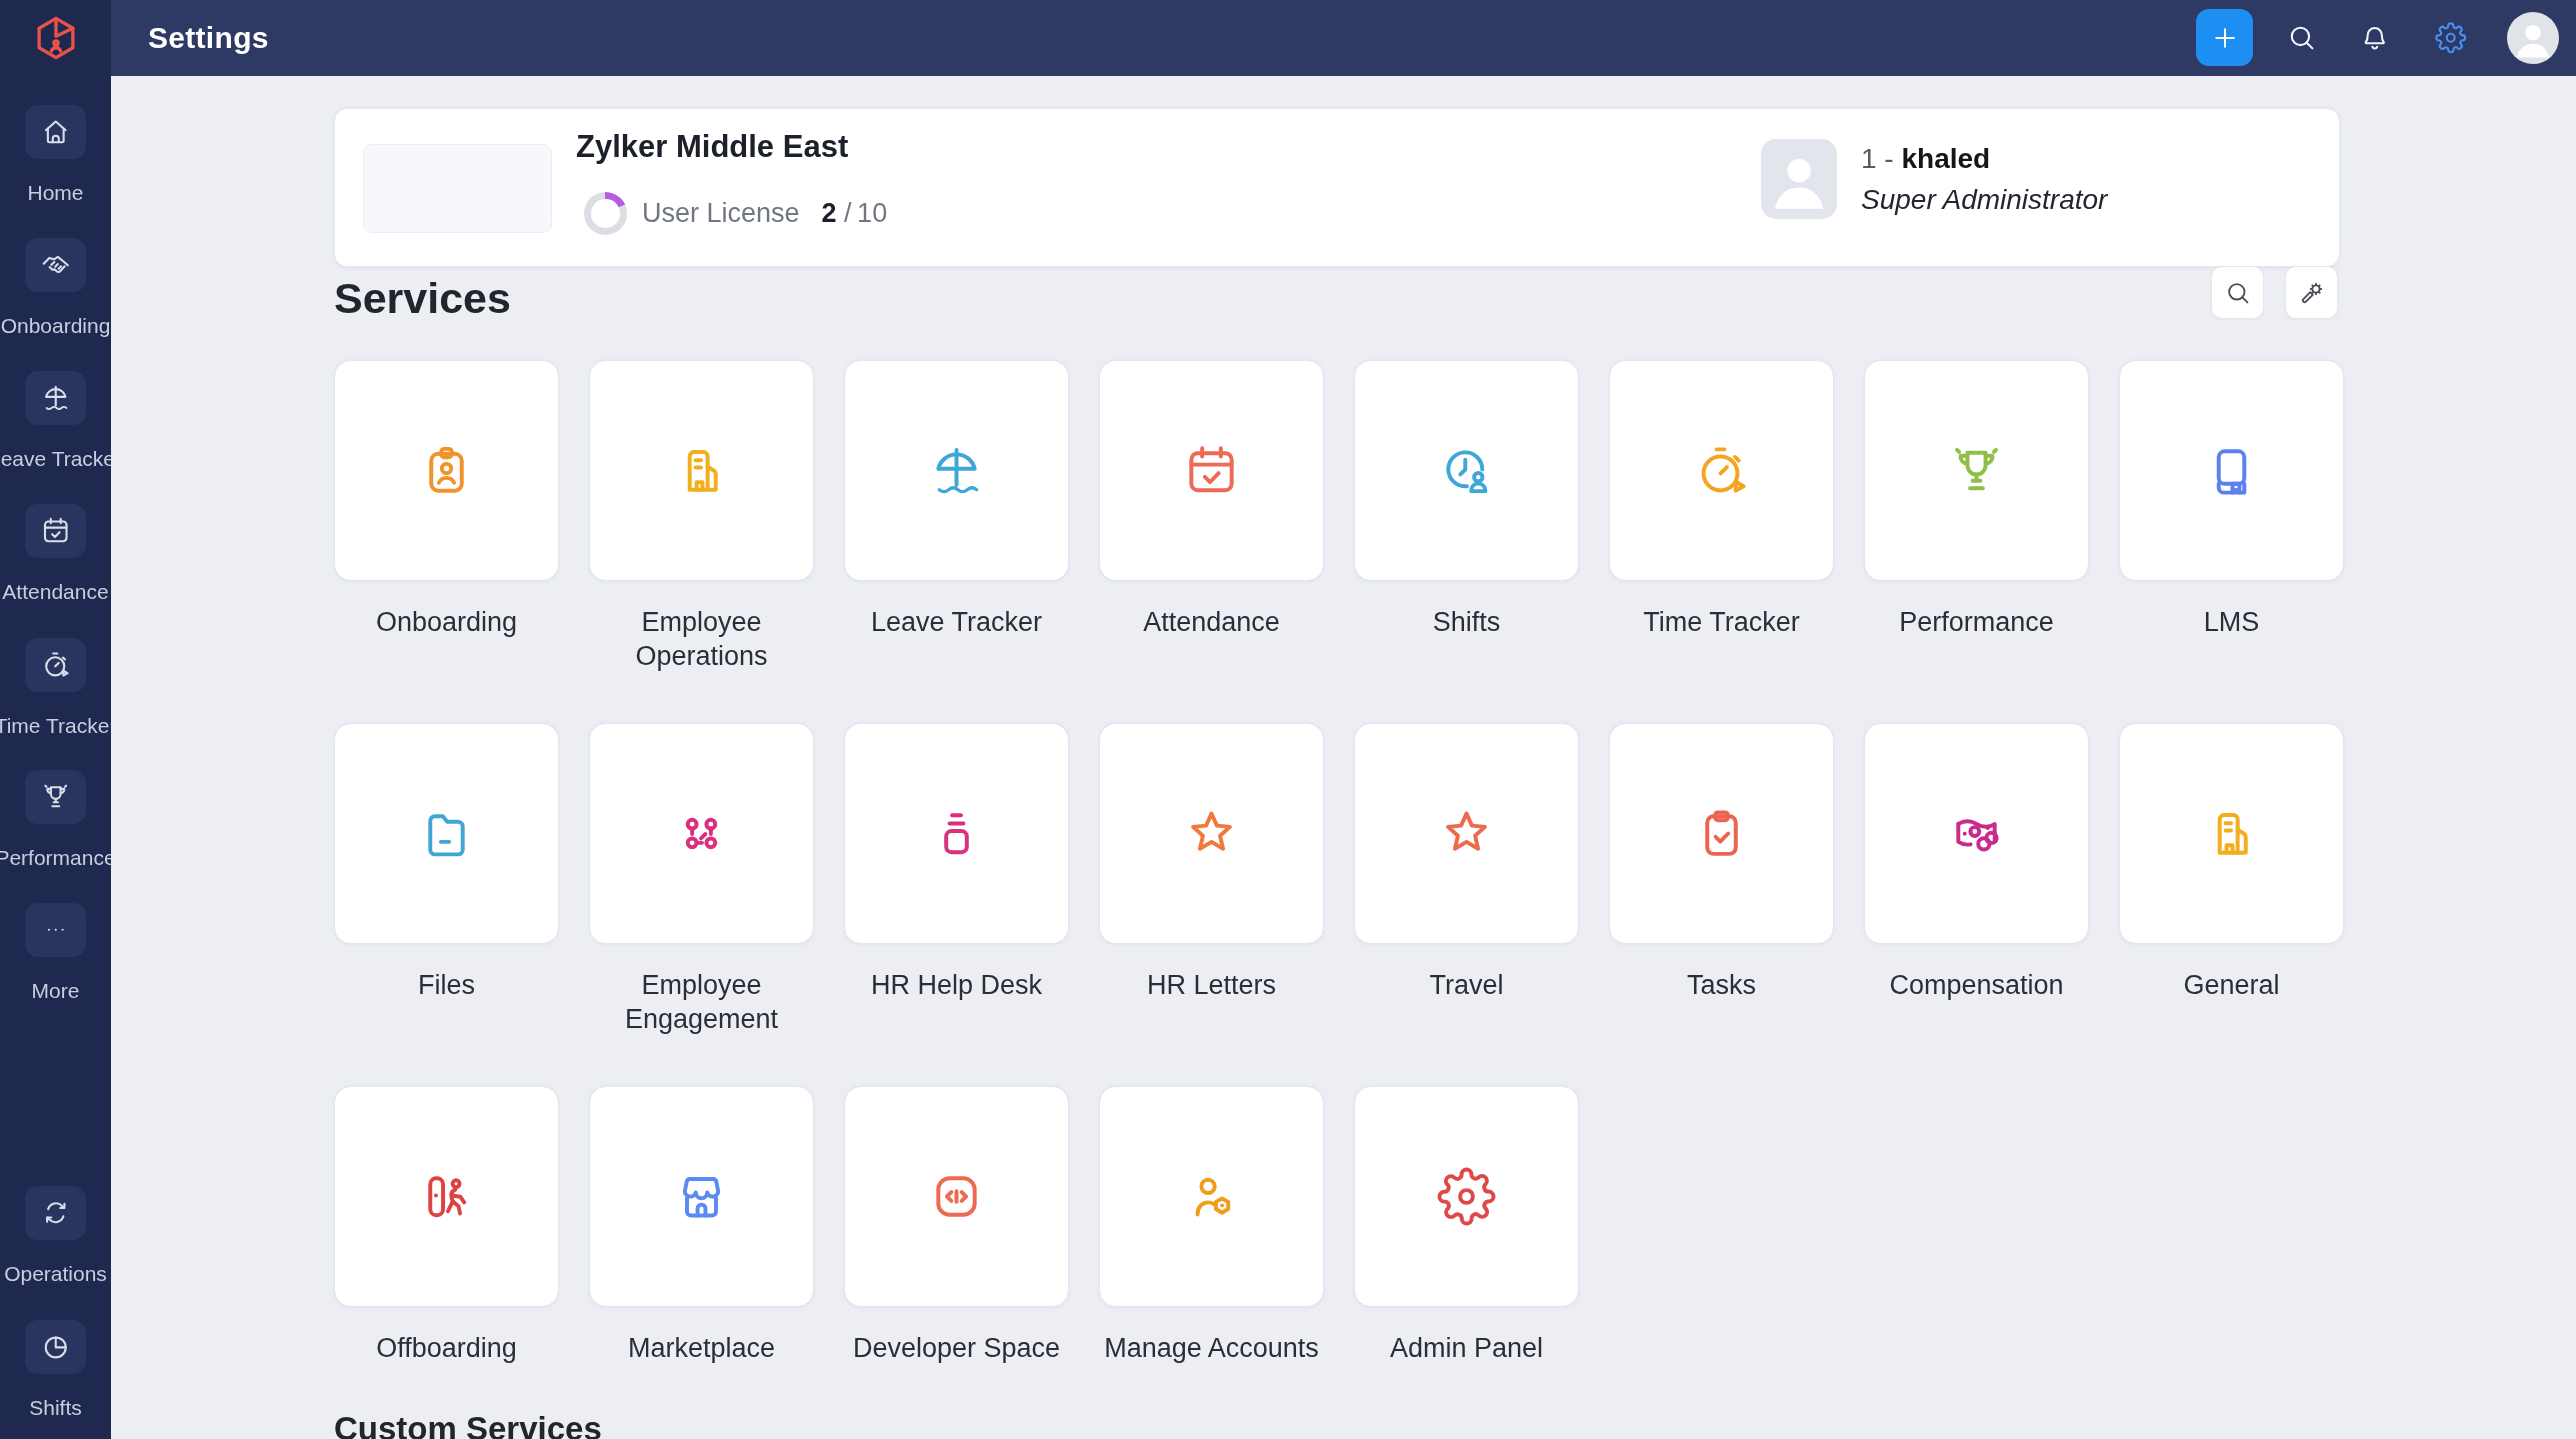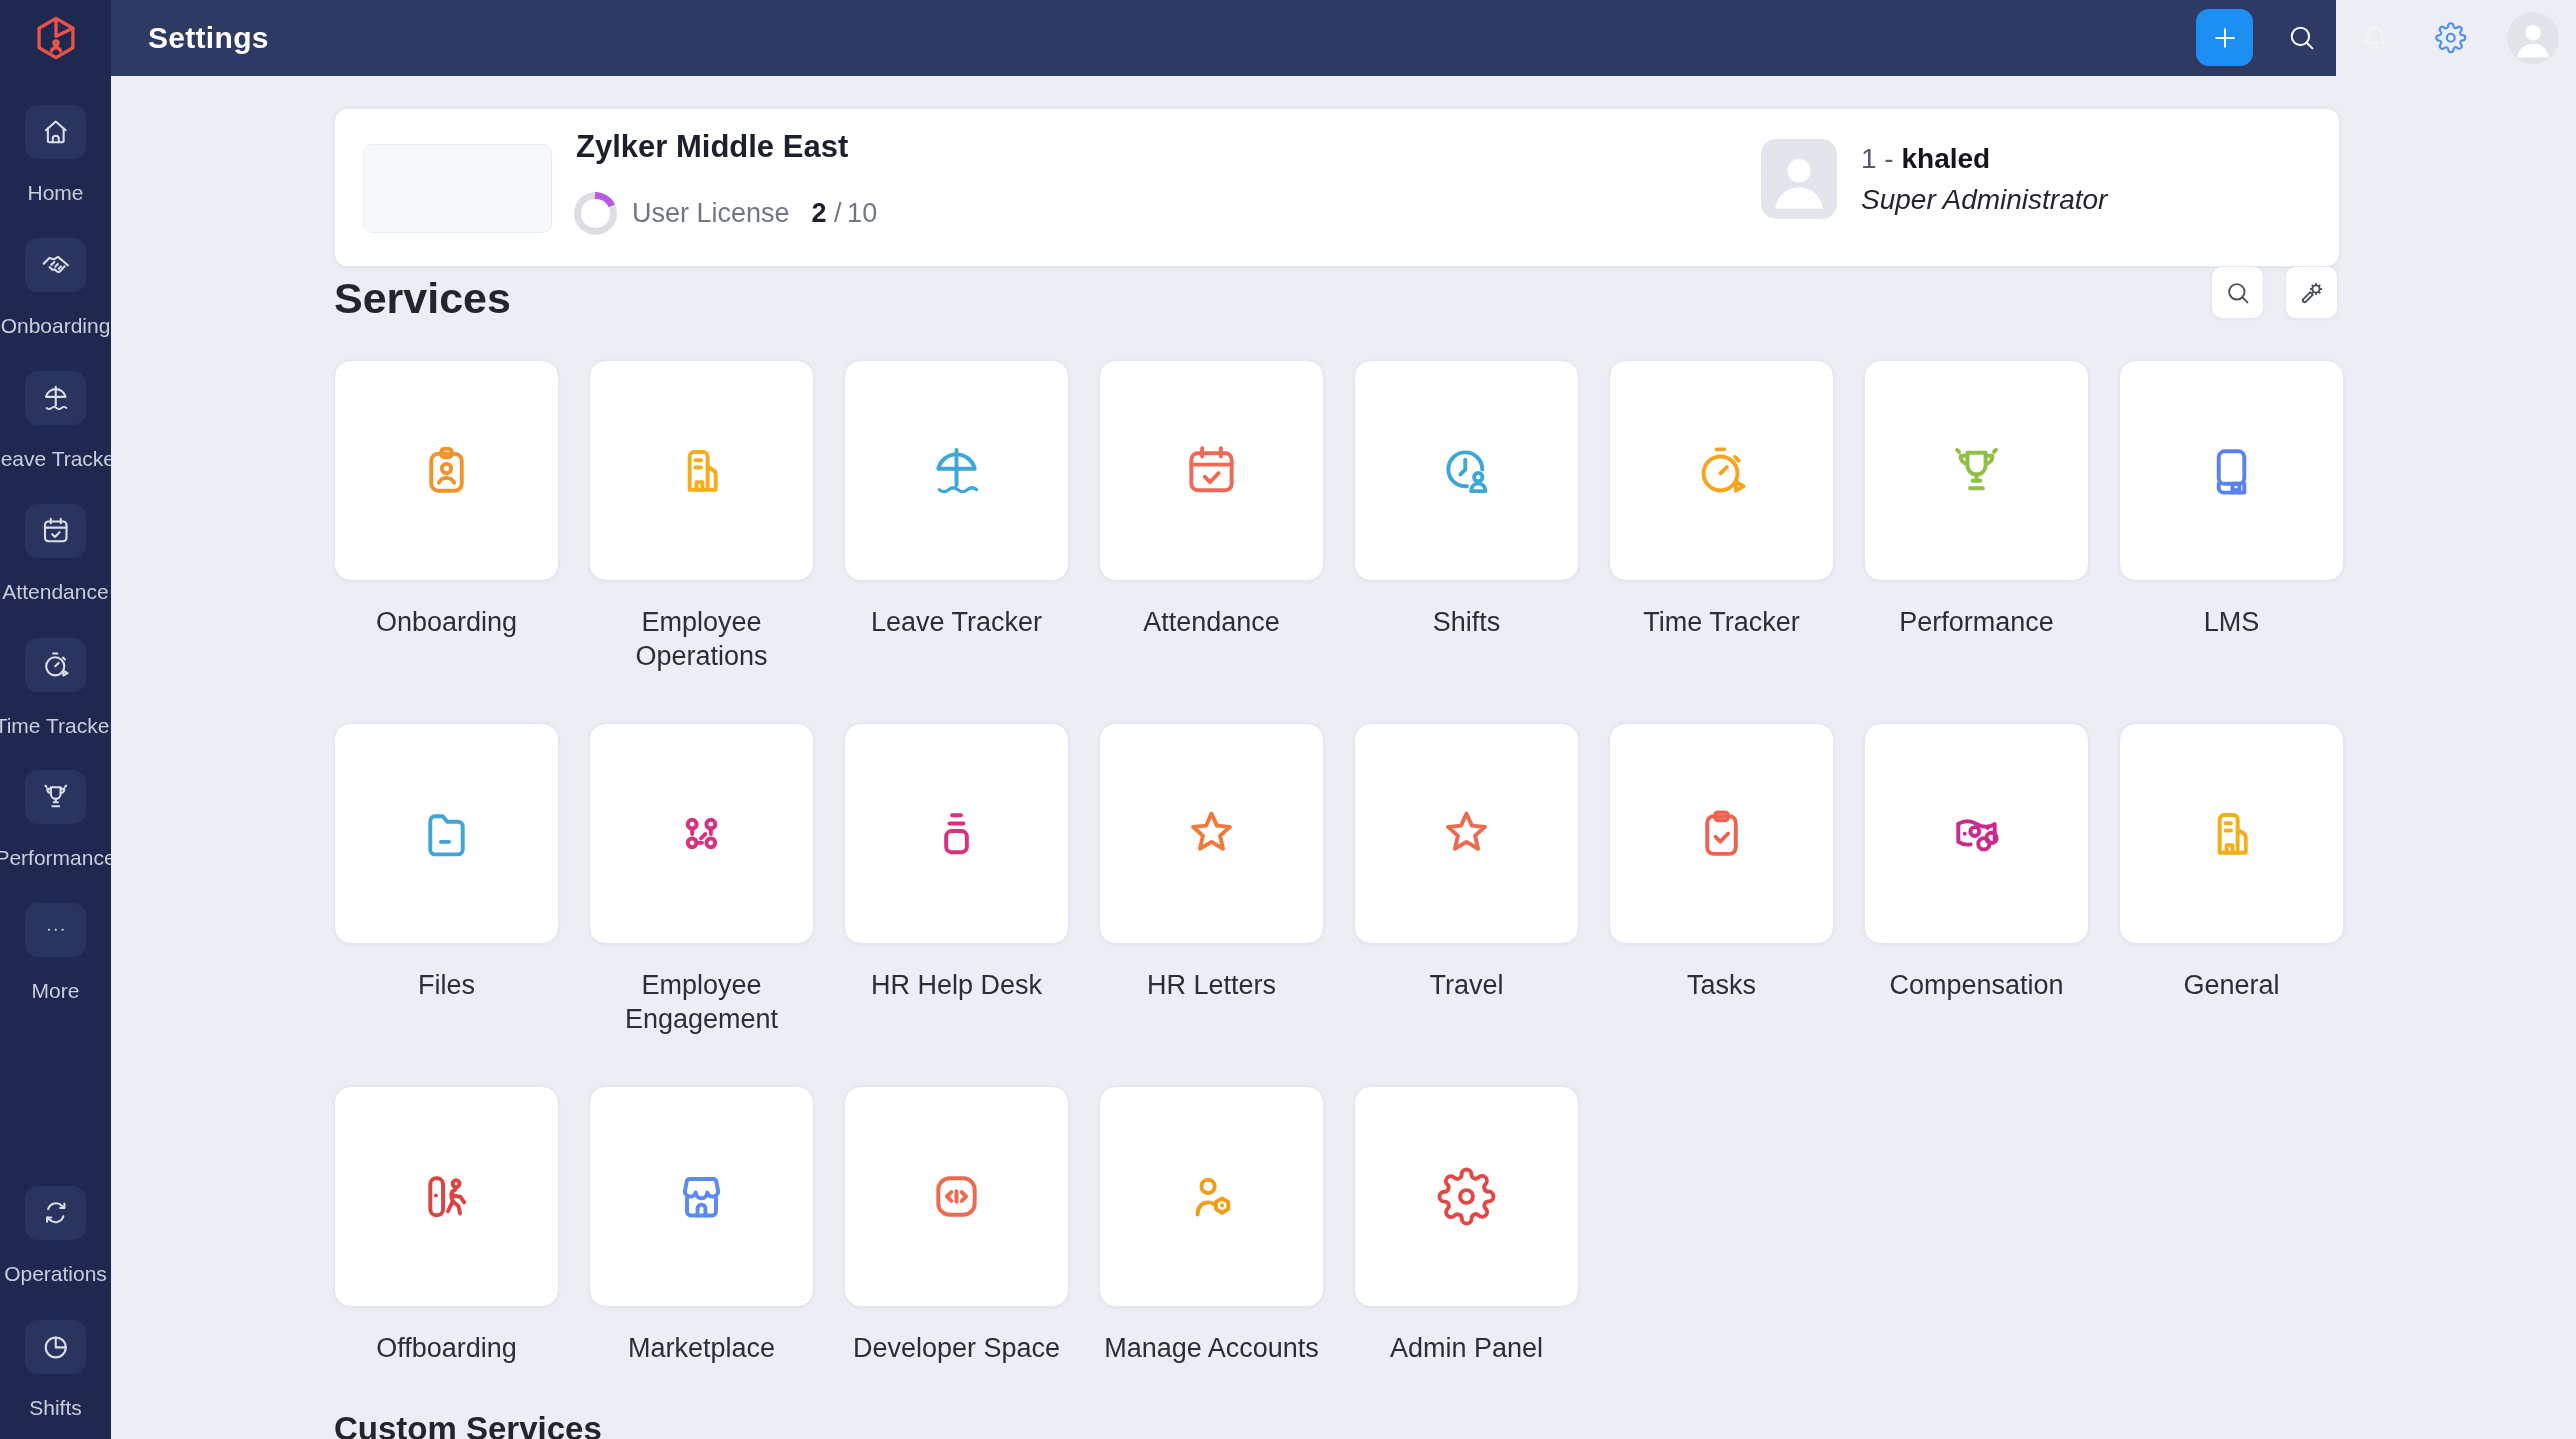--- a/index.html
+++ b/index.html
@@ -1,21 +1,21 @@
 <!DOCTYPE html>
 <html style="font-size:15px"><head>
 <meta charset="utf-8">
 <style>
   * { margin:0; padding:0; box-sizing:border-box; }
   html,body { width:2576px; height:1440px; }
   body { font-family:"Liberation Sans", sans-serif; }
   .app { position:relative; width:2576px; height:1440px; background:#eceef3; overflow:hidden; }
 
   
-  .topbar { position:absolute; left:0; top:0; width:2336px; height:76px; background:#2e3a64; z-index:5; }
+  .topbar { position:absolute; left:0; top:0; width:2576px; height:76px; background:#2e3a64; z-index:5; }
   .logo-cell { position:absolute; left:0; top:0; width:111px; height:76px; background:#1f2950;
                display:flex; align-items:center; justify-content:center; }
   .topbar-title { position:absolute; left:148px; top:0; height:76px; display:flex; align-items:center;
                   color:#ffffff; font-size:30px; font-weight:700; letter-spacing:0.3px; }
   .add-btn { position:absolute; left:2196px; top:9.3px; width:57px; height:57px; border-radius:13px;
              background:#1e8ff2; display:flex; align-items:center; justify-content:center; cursor:pointer; }
   .tb-icon { position:absolute; top:22px; width:31.5px; height:31.5px; }
   .tb-search { left:2286px; }
   .tb-bell { left:2359px; }
   .tb-gear { left:2435px; }
@@ -30,21 +30,21 @@
   .side-icon-box svg { width:31.5px; height:31.5px; stroke:#d9deea; }
   .side-label { margin-top:22px; display:flex; justify-content:center; overflow:hidden; }
   .side-label span { font-size:21px; color:#c8cedd; white-space:nowrap; }
 
   
   .company-card { position:absolute; left:334px; top:108px; width:2006px; height:159px; background:#ffffff;
                   border:0.9px solid #e3e9f2; border-radius:13px; box-shadow:0 0.9px 3.7px rgba(40,60,110,.07); }
   .org-logo { position:absolute; left:28px; top:35px; width:189px; height:89px; border-radius:9.3px;
               background:#f7f8fb; border:0.9px solid #e9ecf2; }
   .org-name { position:absolute; left:241px; top:20.4px; font-size:31px; font-weight:700; color:#1c202a; }
-  .license-row { position:absolute; left:239px; top:83px; display:flex; align-items:center; }
+  .license-row { position:absolute; left:249px; top:83px; display:flex; align-items:center; }
   .donut { width:43px; height:43px; border-radius:50%; position:relative;
            background:conic-gradient(#b65ce0 0 18%, #dcdee3 18% 100%); }
   .donut::after { content:""; position:absolute; inset:7.4px; border-radius:50%; background:#ffffff; }
   .license-label { margin-left:15px; font-size:27px; color:#717683; }
   .license-used { margin-left:22px; font-size:27px; font-weight:700; color:#1c202a; }
   .license-sep { margin-left:7.4px; font-size:27px; color:#717683; }
   .license-total { margin-left:5.6px; font-size:27px; color:#717683; }
   .admin-group { position:absolute; left:1418px; top:30px; display:flex;padding-left:8px; }
   .admin-avatar { width:76px; height:80px; border-radius:15px; background:#e2e6ec; overflow:hidden; flex:none; }
   .admin-text { margin-left:24px; padding-top:3.7px; }

